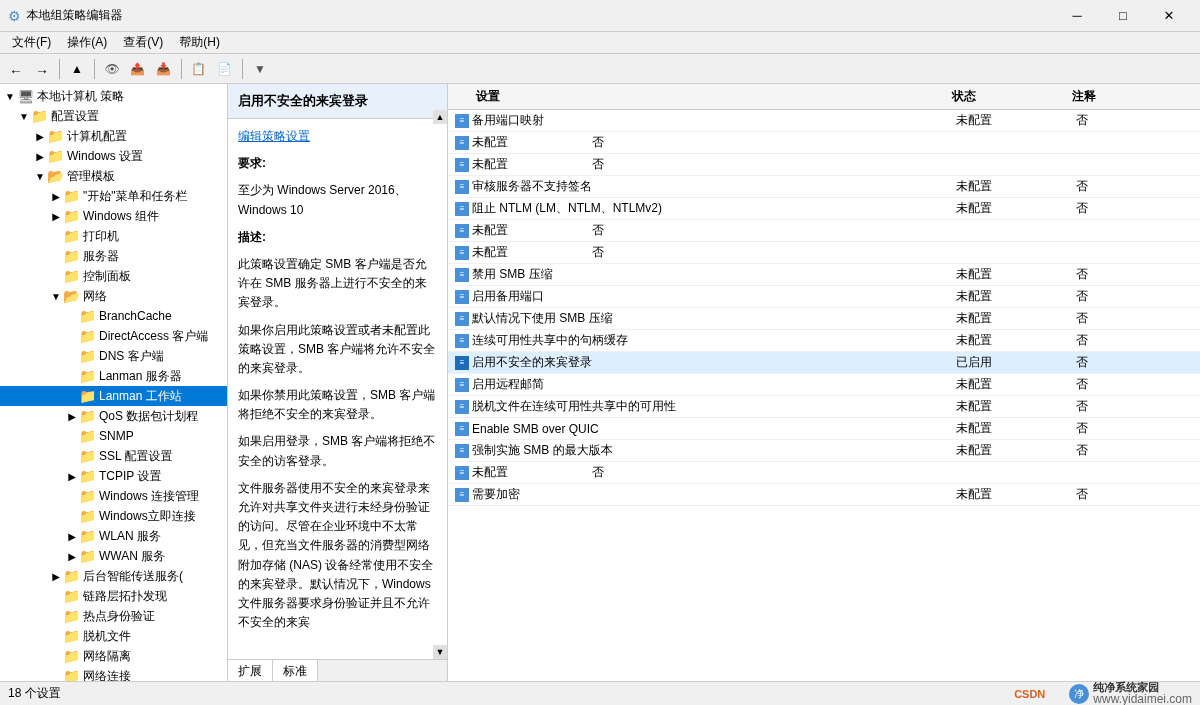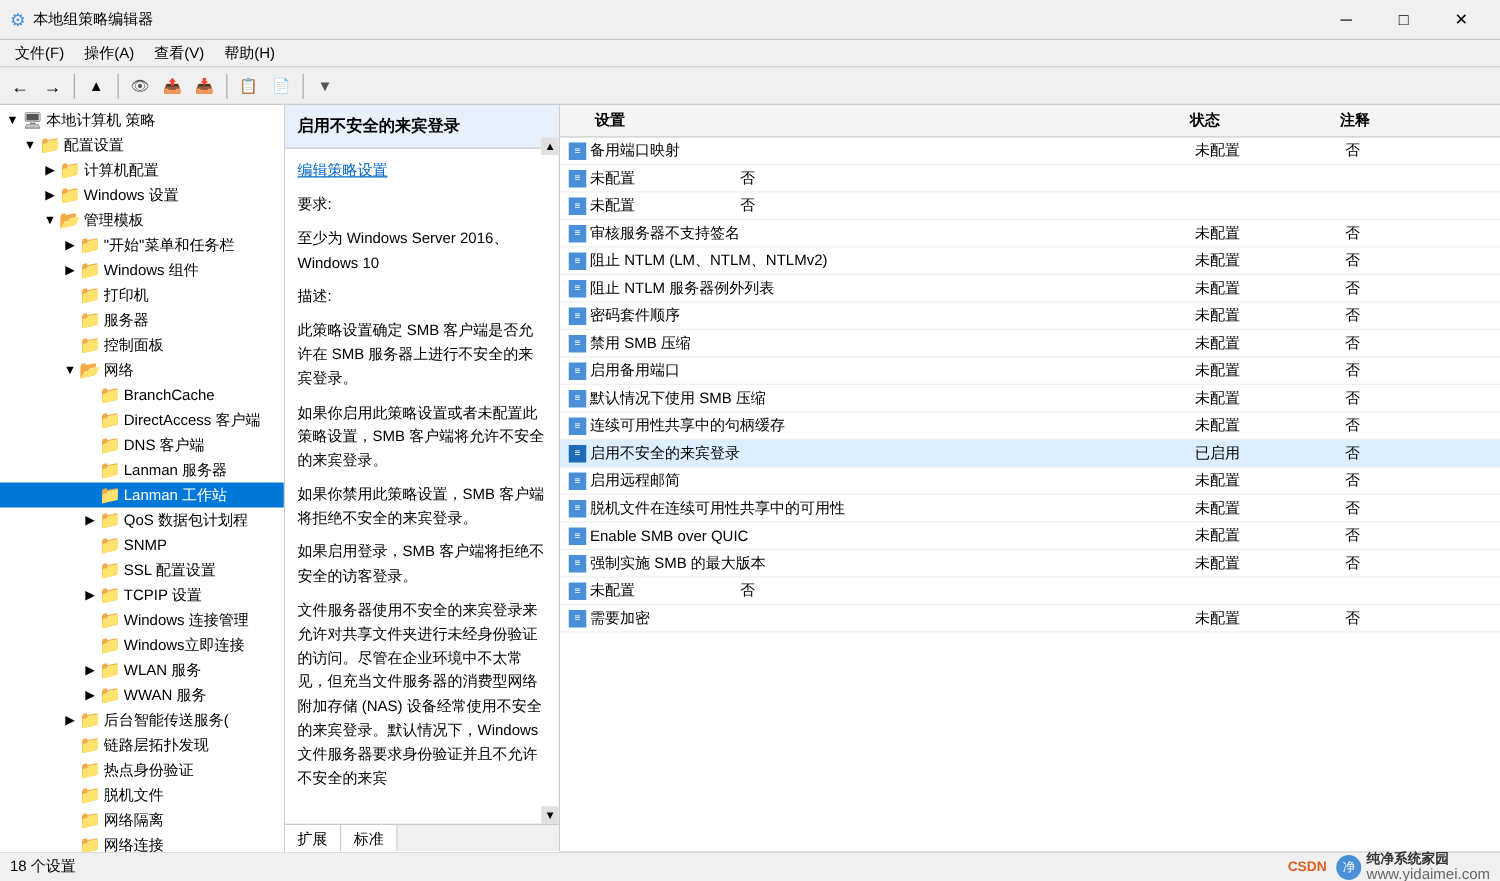--- a/index.html
+++ b/index.html
@@ -103,21 +103,21 @@
       font-weight: bold;
       border-bottom: 1px solid #ccc;
     }
     .desc-content {
       padding: 8px 10px;
       font-size: 12px;
       line-height: 1.6;
     }
     .desc-link { color: #0066cc; text-decoration: underline; cursor: pointer; }
     .desc-content p { margin-bottom: 8px; }
-    .desc-content .section-title { font-weight: normal; margin-bottom: 4px; }
+    .desc-content .section-title { font-weight: bold; margin-bottom: 4px; }
     
     
     .settings-panel {
       flex: 1;
       overflow-y: auto;
       background: white;
     }
     
     .settings-header {
       display: flex;
@@ -154,21 +154,21 @@
       border-top: 1px solid #ccc;
       display: flex;
       align-items: center;
       padding: 0 8px;
       font-size: 12px;
       justify-content: space-between;
     }
     .status-right {
       display: flex;
       align-items: center;
-      gap: 8px;
+      gap: 24px;
     }
     
     
     .tab-bar {
       position: absolute;
       bottom: 0;
       left: 0;
       right: 0;
       height: 22px;
       display: flex;
@@ -505,32 +505,30 @@
       <div class="row-status">未配置</div>
       <div class="row-note">否</div>
     </div>
 
     <div class="settings-row">
       <div class="row-icon">
           <div style="width:14px;height:14px;background:#4a90d9;display:flex;align-items:center;justify-content:center;">
             <span style="color:white;font-size:8px;">≡</span>
           </div>
         </div>
-      <div class="row-name">阻止 NTLM 服务器例外列表</div>
-      <div class="row-status">未配置</div>
-      <div class="row-note">否</div>
-    </div>
-
-    <div class="settings-row">
-      <div class="row-icon">
-          <div style="width:14px;height:14px;background:#4a90d9;display:flex;align-items:center;justify-content:center;">
-            <span style="color:white;font-size:8px;">≡</span>
-          </div>
-        </div>
-      <div class="row-name">密码套件顺序</div>
+      <div class="row-status">未配置</div>
+      <div class="row-note">否</div>
+    </div>
+
+    <div class="settings-row">
+      <div class="row-icon">
+          <div style="width:14px;height:14px;background:#4a90d9;display:flex;align-items:center;justify-content:center;">
+            <span style="color:white;font-size:8px;">≡</span>
+          </div>
+        </div>
       <div class="row-status">未配置</div>
       <div class="row-note">否</div>
     </div>
 
     <div class="settings-row">
       <div class="row-icon">
           <div style="width:14px;height:14px;background:#4a90d9;display:flex;align-items:center;justify-content:center;">
             <span style="color:white;font-size:8px;">≡</span>
           </div>
         </div>

